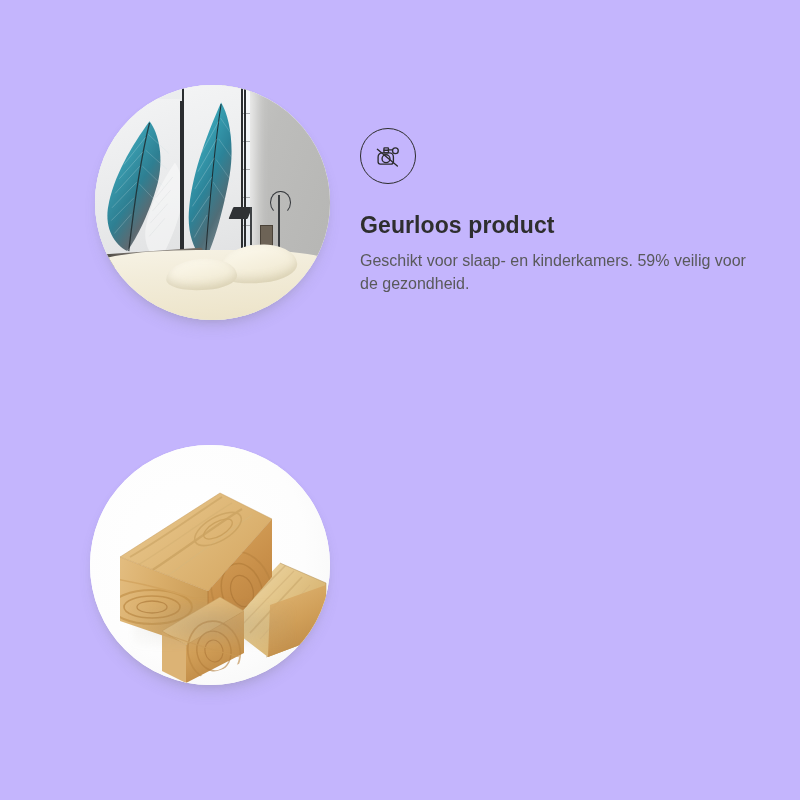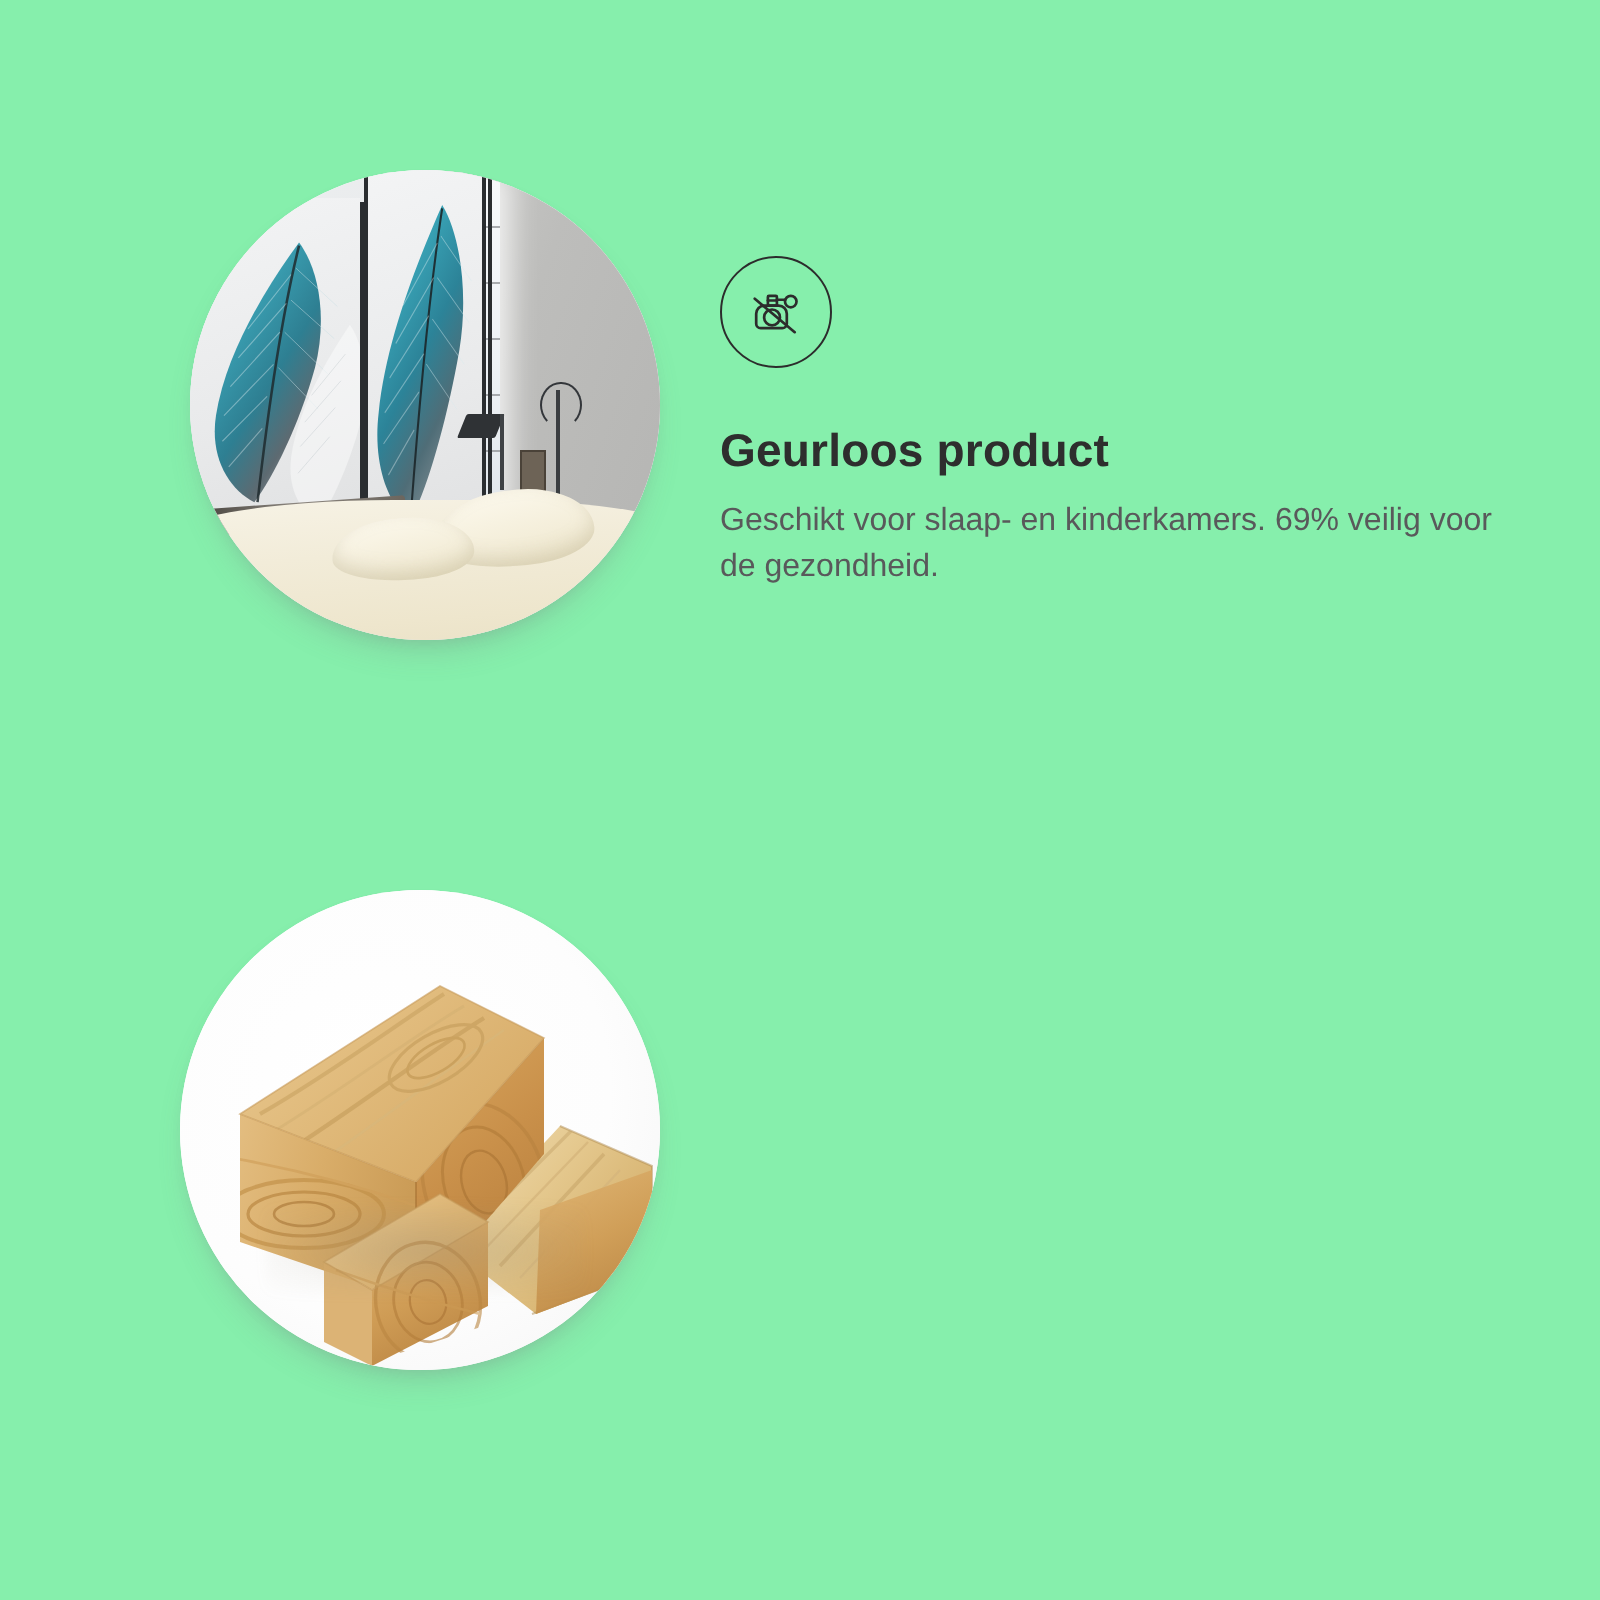--- a/index.html
+++ b/index.html
@@ -10,21 +10,21 @@
     width: 800px;
     height: 800px;
     background: #f1f1f1;
     font-family: "Liberation Sans", sans-serif;
     overflow: hidden;
   }
   .page {
     position: relative;
     width: 800px;
     height: 800px;
-    background: #86efac;
+    background: #c4b5fd;
   }
 
   
   .feature {
     position: absolute;
     left: 0;
     width: 800px;
     height: 400px;
   }
   .feature-1 { top: 0; }
@@ -378,21 +378,21 @@
 
           <path d="M20.5 13.2 h4.6"></path>
           <circle cx="28.2" cy="14.2" r="3.2"></circle>
 
           <circle cx="17.8" cy="23" r="4.4"></circle>
 
           <path d="M8.2 12.6 L 30.4 31.2"></path>
         </svg>
       </div>
       <h2 class="feature-title title-1">Geurloos product</h2>
-      <p class="feature-desc desc-1">Geschikt voor slaap- en kinderkamers. 69% veilig voor de gezondheid.</p>
+      <p class="feature-desc desc-1">Geschikt voor slaap- en kinderkamers. 59% veilig voor de gezondheid.</p>
     </div>
   </section>
 
   <section class="feature feature-2">
 
     <div class="photo-wrap photo-wrap-2">
       <div class="photo-circle photo-circle-2">
         <div class="scene-wood">
           <div class="wood-shadow"></div>
 

